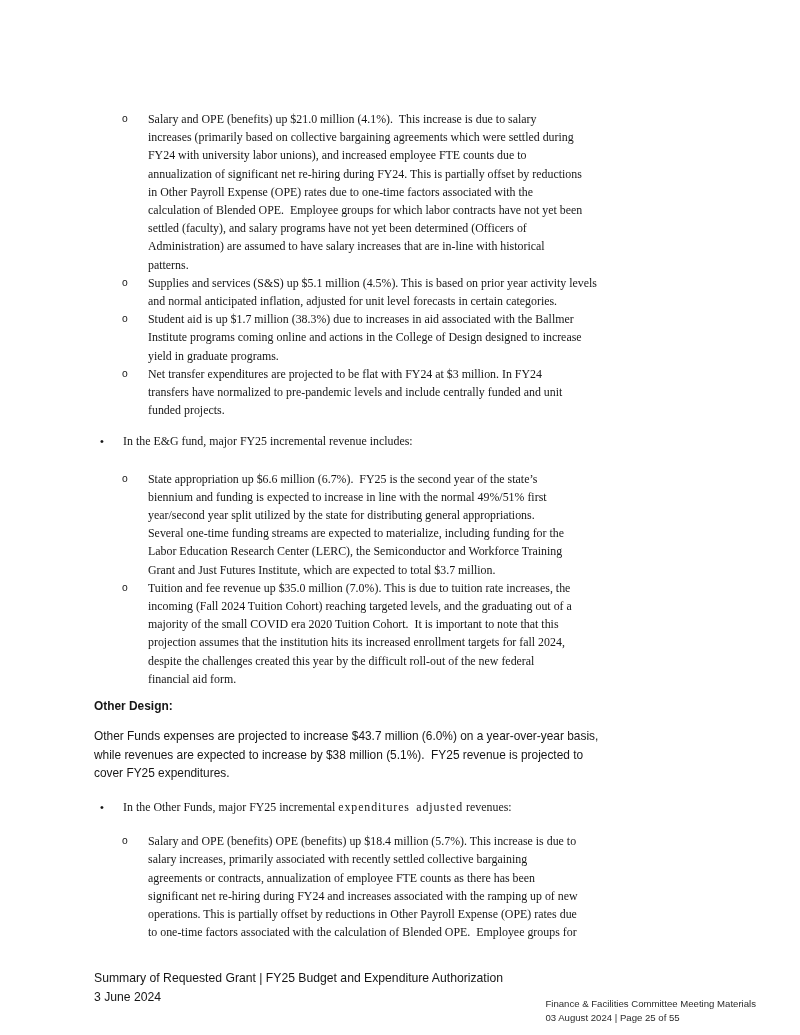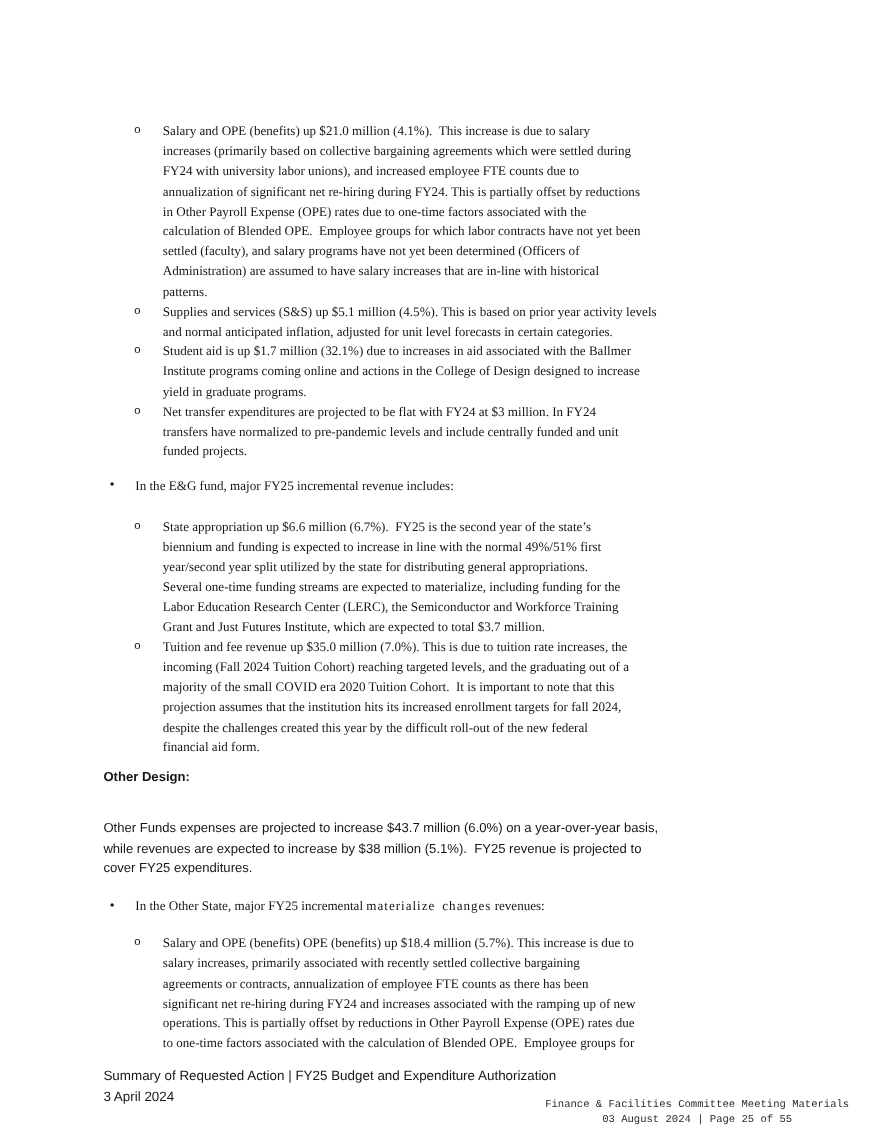--- a/index.html
+++ b/index.html
@@ -31,42 +31,41 @@
   }
   .li2 .marker {
     flex: 0 0 54px;
     padding-left: 28px;
     box-sizing: border-box;
     font-size: 10.3px;
   }
   .mt-eg   { margin-top: 13px; }
   .mt-sec2 { margin-top: 19px; }
   .mt-head { margin-top: 9px; }
-  .mt-para { margin-top: 28px; }
+  .mt-para { margin-top: 12px; }
   .mt-ofb  { margin-top: 16px; }
   .mt-sec3 { margin-top: 16px; }
   .heading { font-weight: bold; }
   .emph { letter-spacing: 0.9px; word-spacing: 2.5px; }
   .footer-left {
     position: absolute;
     left: 94px;
     top: 969px;
     font-size: 12.2px;
     line-height: 18.5px;
     color: #161616;
   }
   .footer-right {
     position: absolute;
-    right: 28px;
+    right: 44px;
     top: 997px;
-    text-align: center;
+    text-align: left;
     font-size: 9.6px;
     line-height: 13.5px;
     color: #2b2b2b;
-    font-family: Liberation Mono, monospace;
   }
 </style>
 </head>
 <body>
 
 <div class="page">
 
   <div class="content">
 
     <div>
@@ -82,21 +81,21 @@
 Administration) are assumed to have salary increases that are in-line with historical
 patterns.</span>
       </div>
       <div class="li li2">
         <span class="marker">o</span>
         <span class="text pre">Supplies and services (S&amp;S) up $5.1 million (4.5%). This is based on prior year activity levels
 and normal anticipated inflation, adjusted for unit level forecasts in certain categories.</span>
       </div>
       <div class="li li2">
         <span class="marker">o</span>
-        <span class="text pre">Student aid is up $1.7 million (32.1%) due to increases in aid associated with the Ballmer
+        <span class="text pre">Student aid is up $1.7 million (38.3%) due to increases in aid associated with the Ballmer
 Institute programs coming online and actions in the College of Design designed to increase
 yield in graduate programs.</span>
       </div>
       <div class="li li2">
         <span class="marker">o</span>
         <span class="text pre">Net transfer expenditures are projected to be flat with FY24 at $3 million. In FY24
 transfers have normalized to pre-pandemic levels and include centrally funded and unit
 funded projects.</span>
       </div>
     </div>
@@ -127,39 +126,39 @@
       </div>
     </div>
 
     <div class="heading mt-head">Other Design:</div>
     <div class="pre mt-para">Other Funds expenses are projected to increase $43.7 million (6.0%) on a year-over-year basis,
 while revenues are expected to increase by $38 million (5.1%).  FY25 revenue is projected to
 cover FY25 expenditures.</div>
 
     <div class="li li1 mt-ofb">
       <span class="marker">•</span>
-      <span class="text"><span>In the Other State, major FY25 incremental </span><span class="emph">materialize changes</span><span> revenues:</span></span>
+      <span class="text"><span>In the Other Funds, major FY25 incremental </span><span class="emph">expenditures adjusted</span><span> revenues:</span></span>
     </div>
 
     <div class="mt-sec3">
       <div class="li li2">
         <span class="marker">o</span>
         <span class="text pre">Salary and OPE (benefits) OPE (benefits) up $18.4 million (5.7%). This increase is due to
 salary increases, primarily associated with recently settled collective bargaining
 agreements or contracts, annualization of employee FTE counts as there has been
 significant net re-hiring during FY24 and increases associated with the ramping up of new
 operations. This is partially offset by reductions in Other Payroll Expense (OPE) rates due
 to one-time factors associated with the calculation of Blended OPE.  Employee groups for</span>
       </div>
     </div>
 
   </div>
 
   <div class="footer-left">
-    <div>Summary of Requested Action | FY25 Budget and Expenditure Authorization</div>
-    <div>3 April 2024</div>
+    <div>Summary of Requested Grant | FY25 Budget and Expenditure Authorization</div>
+    <div>3 June 2024</div>
   </div>
   <div class="footer-right">
     <div>Finance &amp; Facilities Committee Meeting Materials</div>
     <div>03 August 2024 | Page 25 of 55</div>
   </div>
 
 </div>
 
 </body></html>

